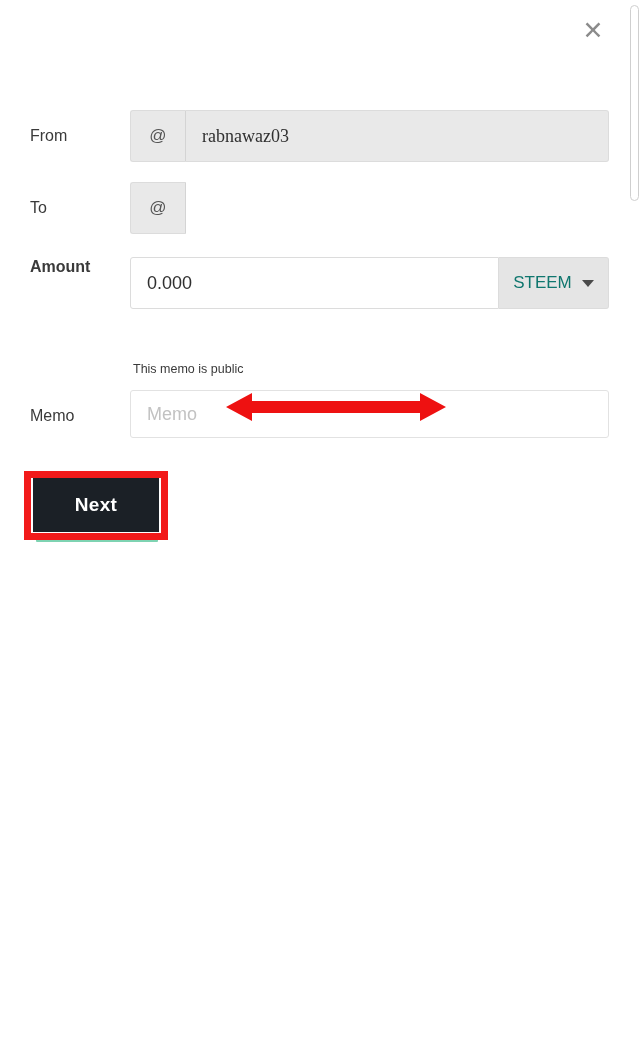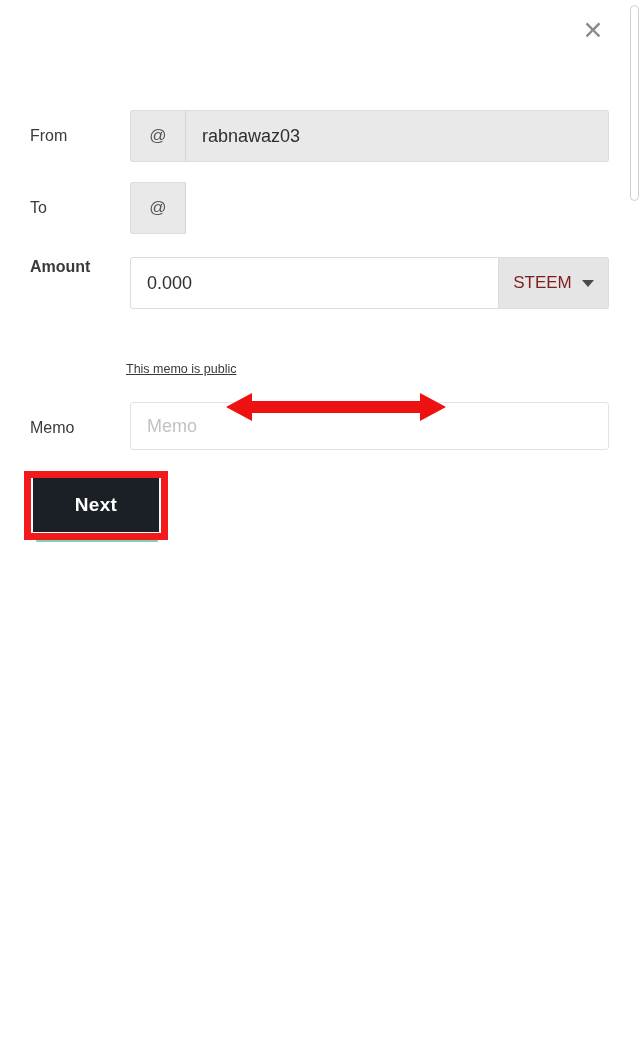--- a/index.html
+++ b/index.html
@@ -121,21 +121,21 @@
     font-size: 17px;
     color: #555555;
   }
 
   .text-input {
     flex: 1;
     border: 1px solid #dcdcdc;
     border-left: none;
     border-radius: 0 3px 3px 0;
     background: #ffffff;
-    font-family: Liberation Sans, sans-serif;
+    font-family: Liberation Serif, serif;
     font-size: 18px;
     color: #2f2f2f;
     padding: 0 0 0 16px;
     outline: none;
     min-width: 0;
   }
   .text-input.disabled {
     background: #e9e9e9;
     color: #2f2f2f;
   }
@@ -159,21 +159,21 @@
     width: 110px;
     display: flex;
     align-items: center;
     justify-content: center;
     gap: 10px;
     background: #e5e5e5;
     border: 1px solid #dcdcdc;
     border-left: none;
     border-radius: 0 3px 3px 0;
     font-size: 17px;
-    color: #7f1d1d;
+    color: #0f766e;
     cursor: pointer;
     user-select: none;
   }
   #asset-caret {
     width: 0; height: 0;
     border-left: 6px solid transparent;
     border-right: 6px solid transparent;
     border-top: 7px solid #4a4a4a;
   }
 
@@ -183,25 +183,24 @@
     font-size: 15px;
     color: #2f5c8a;
     border-bottom: 1px dotted #9ab0c6;
     padding-bottom: 2px;
     cursor: pointer;
     text-decoration: none;
   }
 
   #memo-public-note {
     position: absolute;
-    left: 126px; top: 362px;
+    left: 133px; top: 362px;
     font-size: 12.5px;
     color: #3a3a3a;
     line-height: 15px;
-    text-decoration: underline;
   }
 
   
   #memo-field-shell { left: 130px; width: 479px; }
   #memo-input {
     width: 100%;
     border: 1px solid #e2e2e2;
     border-radius: 3px;
     background: #ffffff;
     font-family: "Liberation Sans", sans-serif;
@@ -284,21 +283,21 @@
       <div id="asset-select">
         <span>STEEM</span>
         <span id="asset-caret"></span>
       </div>
     </div>
   </div>
 
 
   <div id="memo-public-note">This memo is public</div>
 
-  <div class="form-row" style="top:402px; height:40px;text-decoration:underline;">
+  <div class="form-row" style="top:390px; height:40px;text-decoration:underline;">
     <div class="row-label" style="top:16px;">Memo</div>
     <div class="field-shell" id="memo-field-shell" style="top:0; height:48px;">
       <input id="memo-input" type="text" style="height: 48px;" placeholder="Memo">
     </div>
   </div>
 
   <svg id="memo-arrow-annotation" viewBox="0 0 220 30">
     <polygon points="0,15 26,1 26,9 194,9 194,1 220,15 194,29 194,21 26,21 26,29" fill="#ee1111"></polygon>
   </svg>
 

